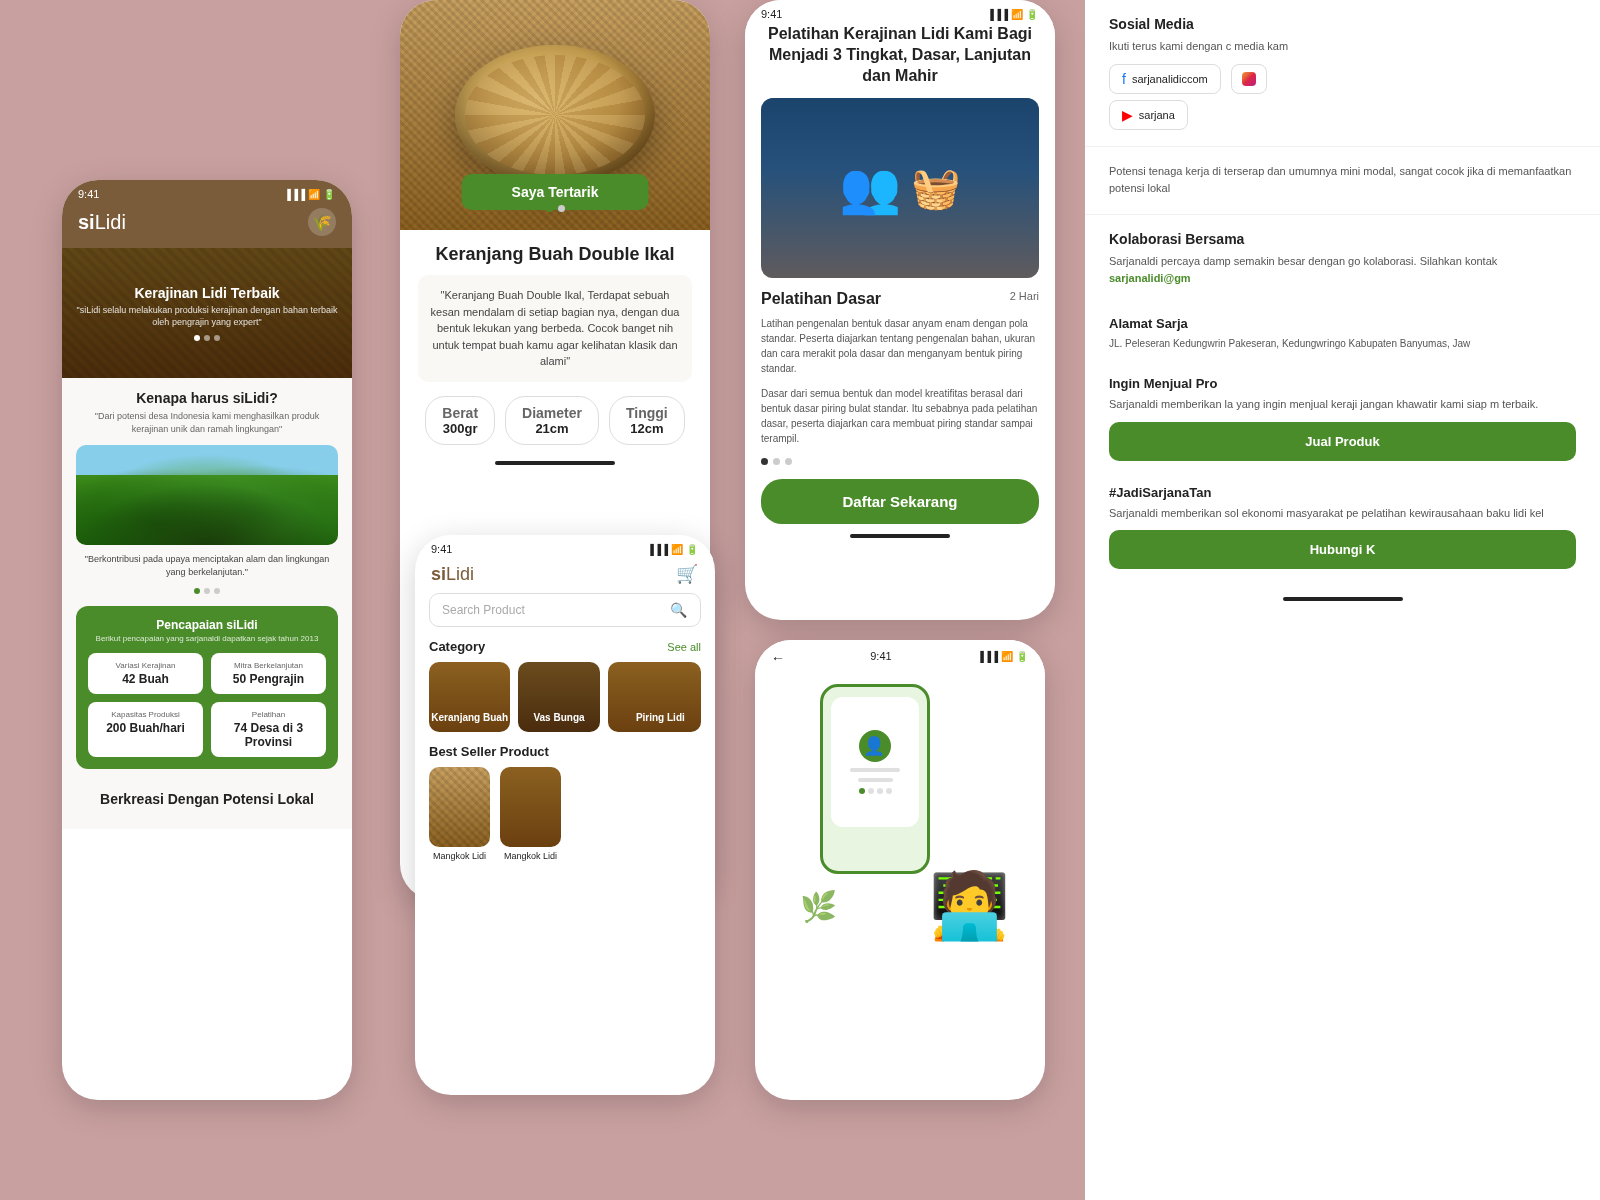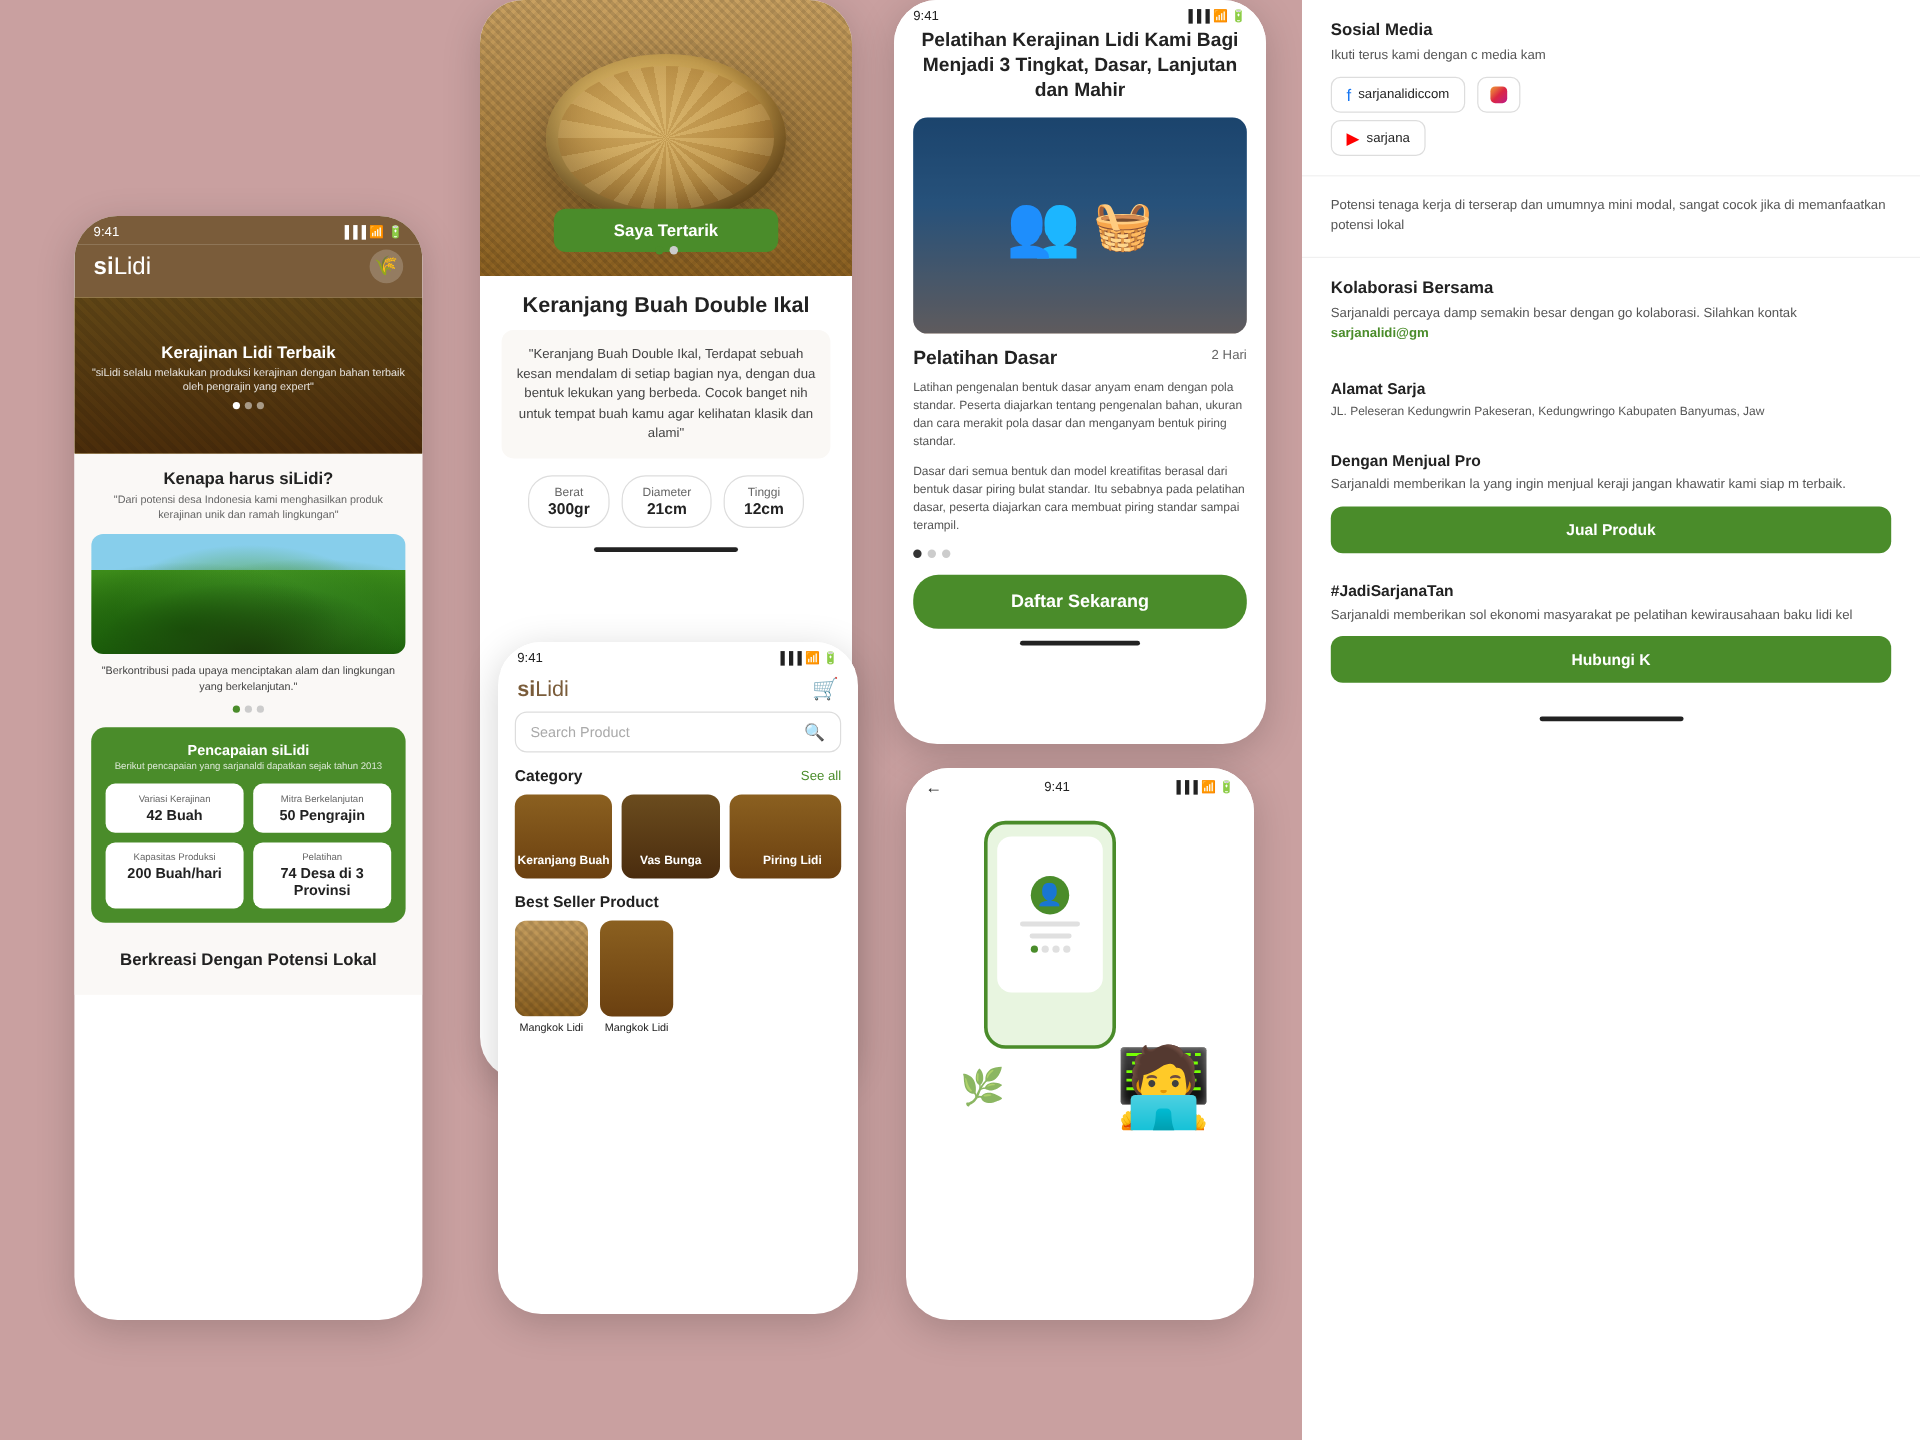--- a/index.html
+++ b/index.html
@@ -161,21 +161,21 @@
       line-height: 1.5;
       margin-bottom: 14px;
     }
     .product-specs { display: flex; gap: 10px; justify-content: center; margin-bottom: 16px; }
     .spec-item {
       border: 1.5px solid #ddd;
       border-radius: 20px;
       padding: 8px 16px;
       text-align: center;
     }
-    .spec-label { font-size: 10px; color: #666; }
+    .spec-label { font-size: 14px; color: #666; font-weight: bold; }
     .spec-value { font-size: 13px; font-weight: 700; color: #222; }
     .phone2-bottom-bar {
       width: 100%;
       height: 4px;
       background: #222;
       border-radius: 2px;
       margin: 8px auto 0;
       width: 120px;
       display: block;
     }
@@ -669,21 +669,21 @@
       <span class="collab-email">sarjanalidi@gm</span>
     </p>
   </div>
 
   <div class="address-section">
     <div class="wp-subtitle">Alamat Sarja</div>
     <p class="address-text">JL. Peleseran Kedungwrin Pakeseran, Kedungwringo Kabupaten Banyumas, Jaw</p>
   </div>
 
   <div class="sell-section">
-    <div class="wp-subtitle">Dengan Menjual Pro</div>
+    <div class="wp-subtitle">Ingin Menjual Pro</div>
     <p class="sell-text">Sarjanaldi memberikan la yang ingin menjual keraji jangan khawatir kami siap m terbaik.</p>
     <button class="green-btn">Jual Produk</button>
   </div>
 
   <div class="hashtag-section">
     <div class="hashtag-title">#JadiSarjanaTan</div>
     <p class="hashtag-text">Sarjanaldi memberikan sol ekonomi masyarakat pe pelatihan kewirausahaan baku lidi kel</p>
     <button class="green-btn2">Hubungi K</button>
   </div>
 

